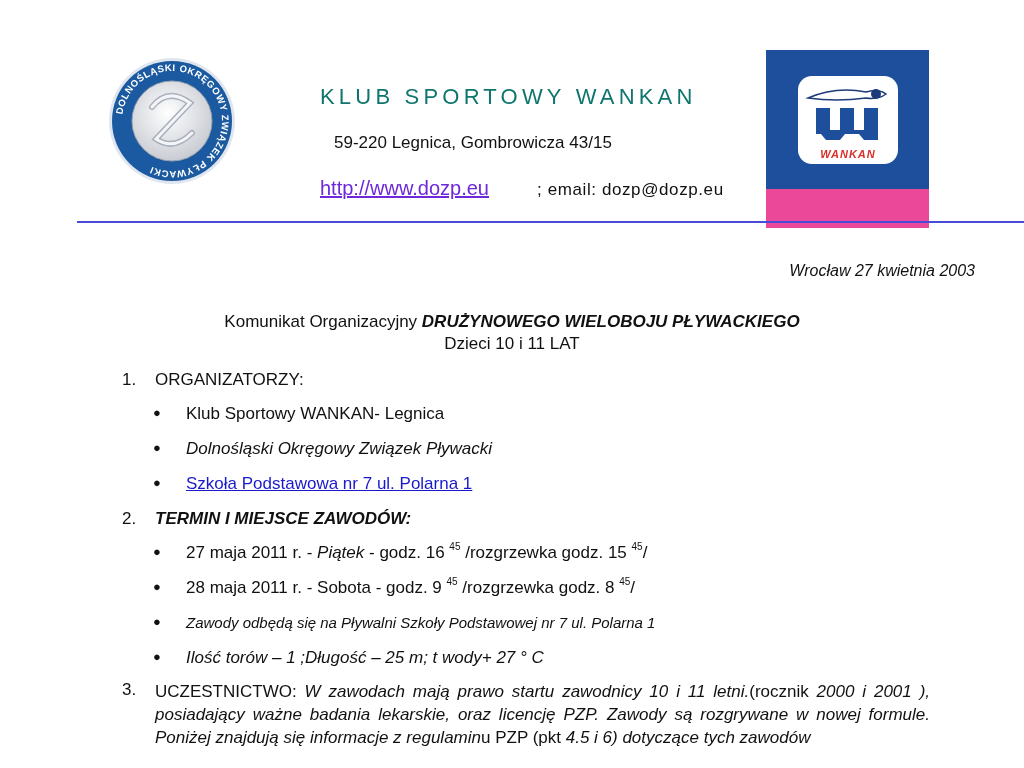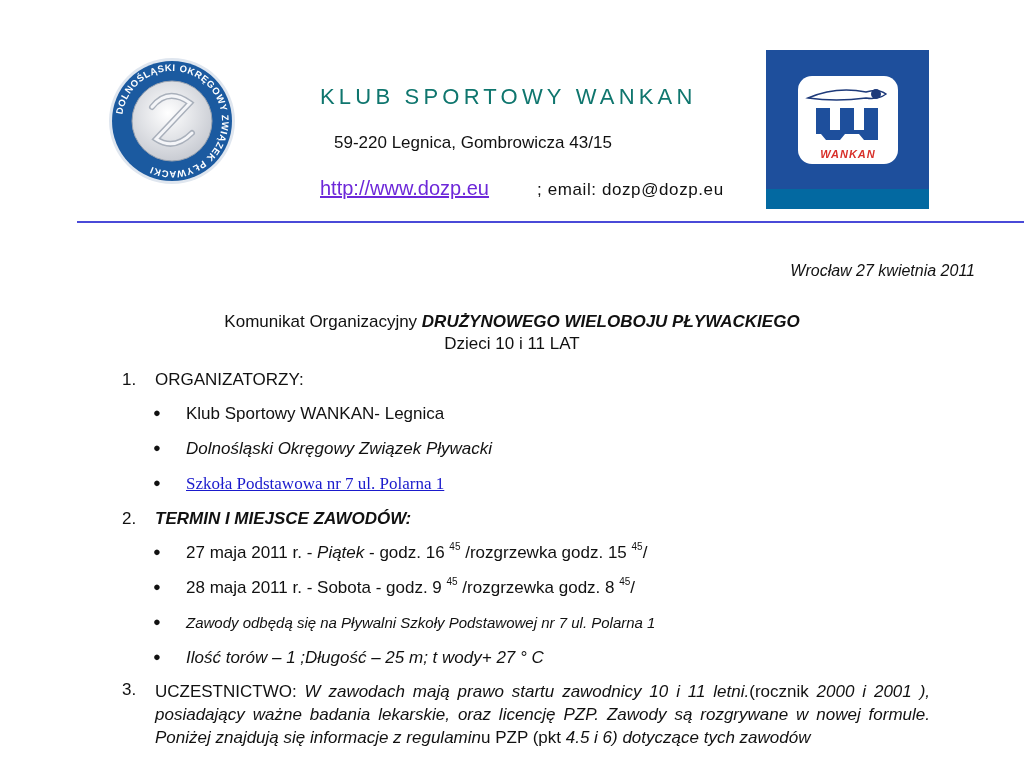--- a/index.html
+++ b/index.html
@@ -15,22 +15,22 @@
       font-family: "Liberation Sans", sans-serif;
       color: #111111;
     }
     .abs { position: absolute; }
 
     
     .logo-left {
       left: 108px; top: 57px; width: 128px; height: 128px;
     }
     .logo-right {
-      left: 766px; top: 50px; width: 163px; height: 159px;
-      background: #0369a1;
+      left: 766px; top: 50px; width: 163px; height: 178px;
+      background: #ec4899;
     }
     .club-title {
       left: 320px; top: 84px;
       font-size: 22px; letter-spacing: 4.2px;
       color: #0f766e;
       white-space: nowrap;
     }
     .club-address {
       left: 334px; top: 133px;
       font-size: 17px; color: #111;
@@ -84,21 +84,21 @@
       left: 153px;
       font-size: 17px;
       white-space: nowrap;
     }
     .bullet .dot {
       display: inline-block; width: 33px;
       font-size: 13px;
       vertical-align: 2px;
     }
     .bullet .link {
-      color: #1a1acc; text-decoration: underline; cursor: pointer; font-family: Liberation Serif, serif;
+      color: #1a1acc; text-decoration: underline; cursor: pointer;
     }
     .bullet .it { font-style: italic; }
     .bullet.small { font-size: 15px; }
     sup { font-size: 10px; vertical-align: 8px; line-height: 0; }
 
     .para {
       left: 155px; top: 680px; width: 775px;
       font-size: 17px; line-height: 23px;
       text-align: justify;
     }
@@ -142,21 +142,21 @@
   </svg>
 </div>
 
 <div class="abs club-title">KLUB SPORTOWY WANKAN</div>
 <div class="abs club-address">59-220 Legnica, Gombrowicza 43/15</div>
 <div class="abs club-contact">
   <span class="url">http://www.dozp.eu</span><span class="email">; email: dozp@dozp.eu</span>
 </div>
 <div class="abs header-rule"></div>
 
-<div class="abs date-line">Wrocław 27 kwietnia 2011</div>
+<div class="abs date-line">Wrocław 27 kwietnia 2003</div>
 
 <div class="abs doc-title">
   <span>Komunikat Organizacyjny </span><b>DRUŻYNOWEGO WIELOBOJU PŁYWACKIEGO</b><br>
   <span>Dzieci 10 i 11 LAT</span>
 </div>
 
 <div class="abs sec-head" style="top:370px;">
   <span class="sec-num">1.</span><span>ORGANIZATORZY:</span>
 </div>
 <div class="abs bullet" style="top:404px;">

